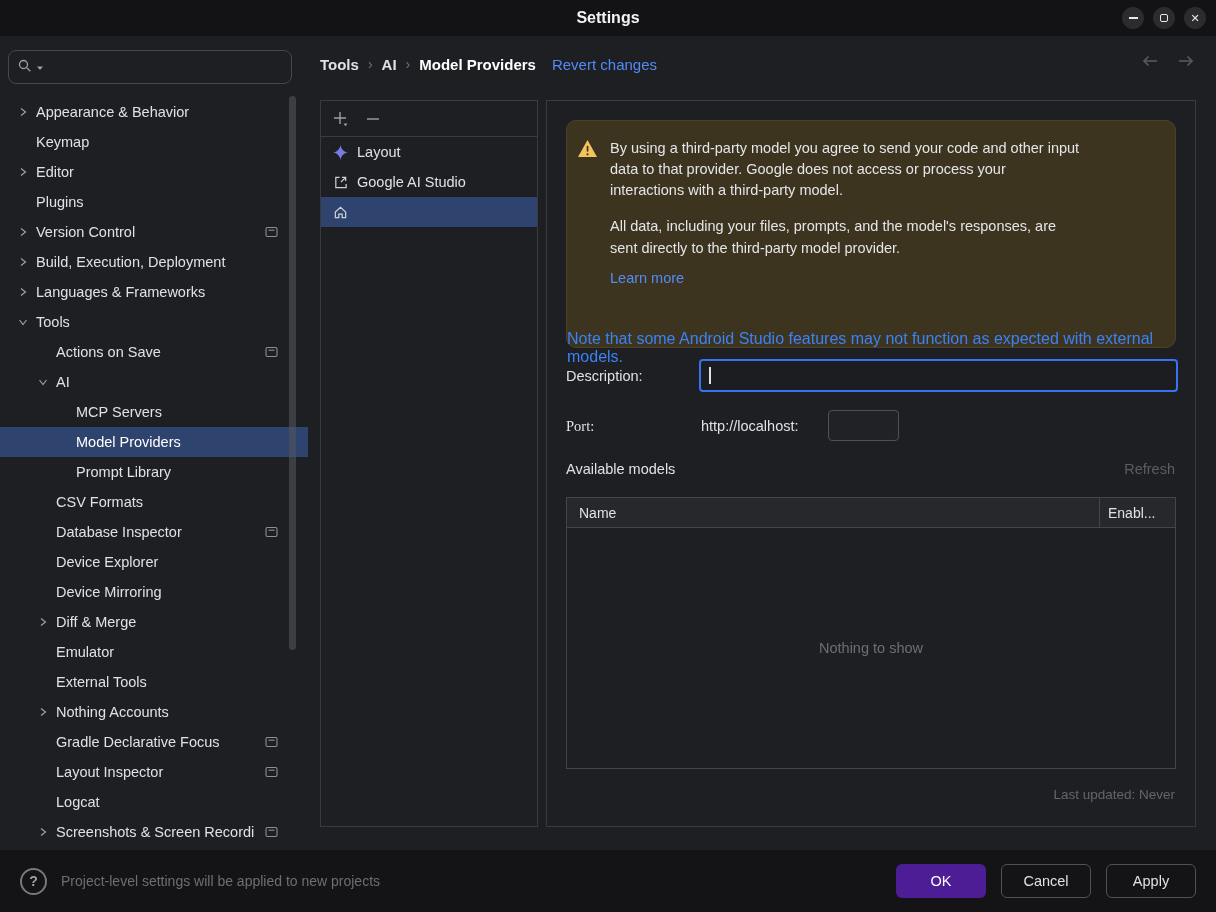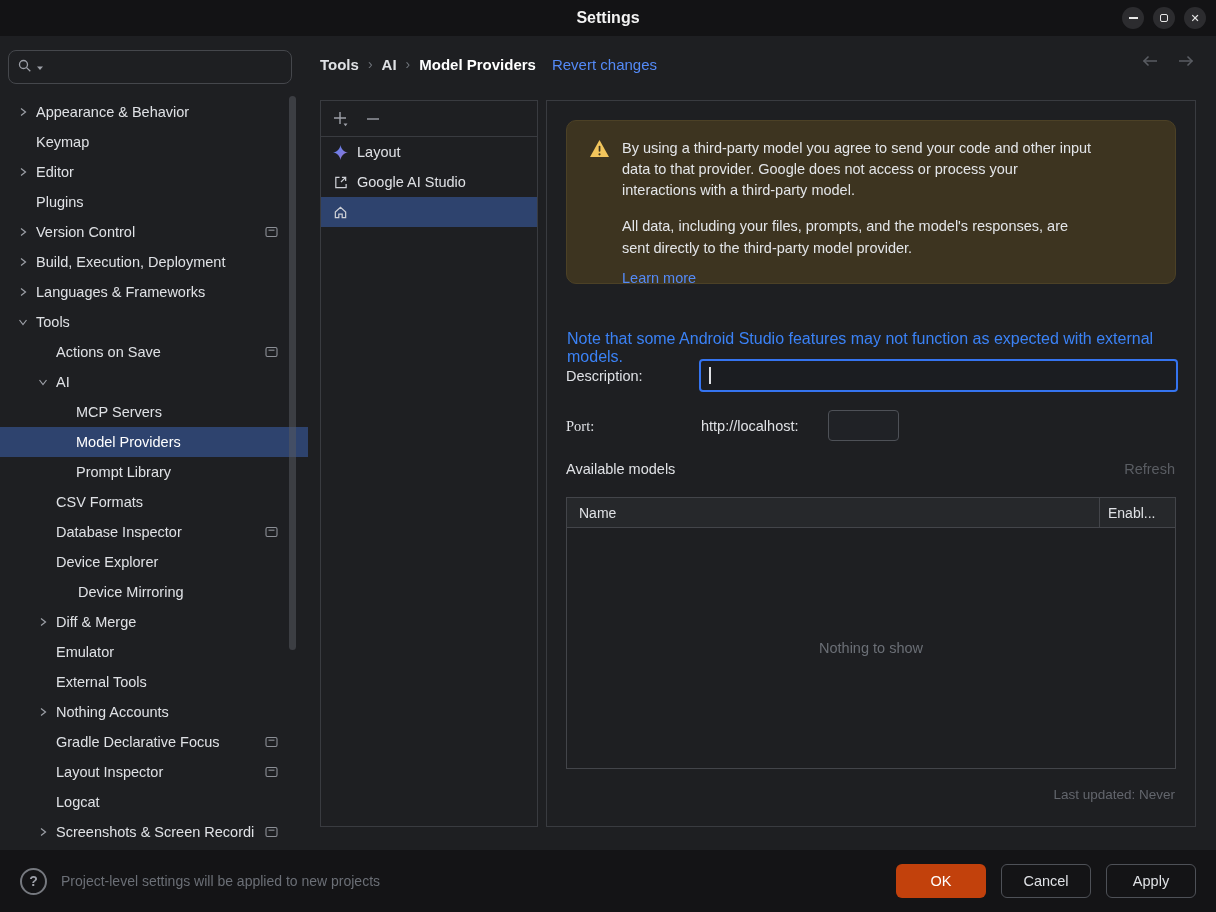--- a/index.html
+++ b/index.html
@@ -37,21 +37,21 @@
 
   
   .provider-panel { position:absolute; left:320px; top:100px; width:218px; height:727px; border:1px solid #393b40; background:#1e1f22; }
   .list-toolbar { height:36px; border-bottom:1px solid #393b40; display:flex; align-items:center; padding:0 11px; gap:16px; }
   .tb-btn { display:flex; align-items:center; justify-content:center; cursor:pointer; }
   .provider-item { height:30px; display:flex; align-items:center; gap:9px; padding:0 12px; font-size:14.5px; cursor:default; }
   .provider-item.selected { background:#2e436e; }
 
   
   .detail-panel { position:absolute; left:546px; top:100px; width:650px; height:727px; border:1px solid #393b40; background:#1e1f22; }
-  .warning { position:absolute; left:19px; top:19px; right:19px; height:164px; background:#3d3420; border:1px solid #4c4126; border-radius:10px; display:flex; padding:17px 22px; gap:12px; }
+  .warning { position:absolute; left:19px; top:19px; right:19px; height:228px; background:#3d3420; border:1px solid #4c4126; border-radius:10px; display:flex; padding:17px 10px; gap:12px; }
   .warning-icon { flex:0 0 auto; margin-top:1px; }
   .warning-text { max-width:472px; font-size:14.5px; line-height:1.46; color:#e3e5e8; }
   .warning-text p { margin:0 0 15px 0; }
   .warning-text p:last-of-type { margin-bottom:9px; }
   .learn-link { color:#548af7; cursor:pointer; }
   .note { position:absolute; left:20px; top:229px; color:#3b82f6; font-size:16px; }
 
   .form-label { position:absolute; color:#dfe1e5; font-size:14.5px; }
   .desc-label { left:19px; top:267px; }
   .desc-input { position:absolute; left:152px; top:258px; width:479px; height:33px; border:2px solid #3574f0; border-radius:4px; background:#1b1d21; display:flex; align-items:center; padding:0 8px; cursor:text; }
@@ -72,21 +72,21 @@
   .th-enabled { width:76px; border-left:1px solid #43454a; padding-left:8px; }
   .table-body { flex:1; display:flex; align-items:center; justify-content:center; color:#6b6f76; font-size:14.5px; }
   .last-updated { position:absolute; right:20px; top:686px; color:#63666d; font-size:13.5px; }
 
   
   .footer { position:absolute; left:0; right:0; bottom:0; height:62px; background:#141416; display:flex; align-items:center; padding:0 20px; }
   .help-btn { width:27px; height:27px; border-radius:50%; border:2px solid #76797f; color:#9da0a8; display:flex; align-items:center; justify-content:center; font-size:14px; font-weight:bold; cursor:pointer; flex:0 0 auto; }
   .hint { color:#6b6f76; margin-left:14px; font-size:14px; }
   .footer-buttons { margin-left:auto; display:flex; gap:15px; }
   .btn { height:34px; min-width:90px; border-radius:6px; display:flex; align-items:center; justify-content:center; font-size:14.5px; padding:0 18px; cursor:pointer; }
-  .btn-primary { background:#c2410c; color:#ffffff; }
+  .btn-primary { background:#4c1d95; color:#ffffff; }
   .btn-secondary { border:1px solid #4e5157; color:#dfe1e5; background:transparent; }
 </style>
 </head>
 <body>
 
 <div id="window">
 
   <div class="titlebar">
     <div class="title">Settings</div>
     <div class="win-btns">
@@ -221,21 +221,21 @@
             <svg width="13" height="12" viewBox="0 0 13 12" fill="none" stroke="#8c8f96" stroke-width="1.1">
               <rect x="1" y="1.5" width="11" height="9" rx="1.5"></rect>
               <path d="M3.5 4.2 h6"></path>
             </svg>
           </span>
         </div>
         <div class="tree-row" style="padding-left: 32px;">
           <span class="chev"></span>
           <span class="tree-label">Device Explorer</span>
         </div>
-        <div class="tree-row" style="padding-left: 32px; margin-left: 22px;">
+        <div class="tree-row" style="padding-left: 32px;">
           <span class="chev"></span>
           <span class="tree-label">Device Mirroring</span>
         </div>
         <div class="tree-row" style="padding-left: 32px;">
           <span class="chev">
             <svg width="12" height="12" viewBox="0 0 12 12" fill="none" stroke="#9da0a8" stroke-width="1.2">
               <path d="M4 2.5 L8.5 6 L4 9.5"></path>
             </svg>
           </span>
           <span class="tree-label">Diff &amp; Merge</span>

